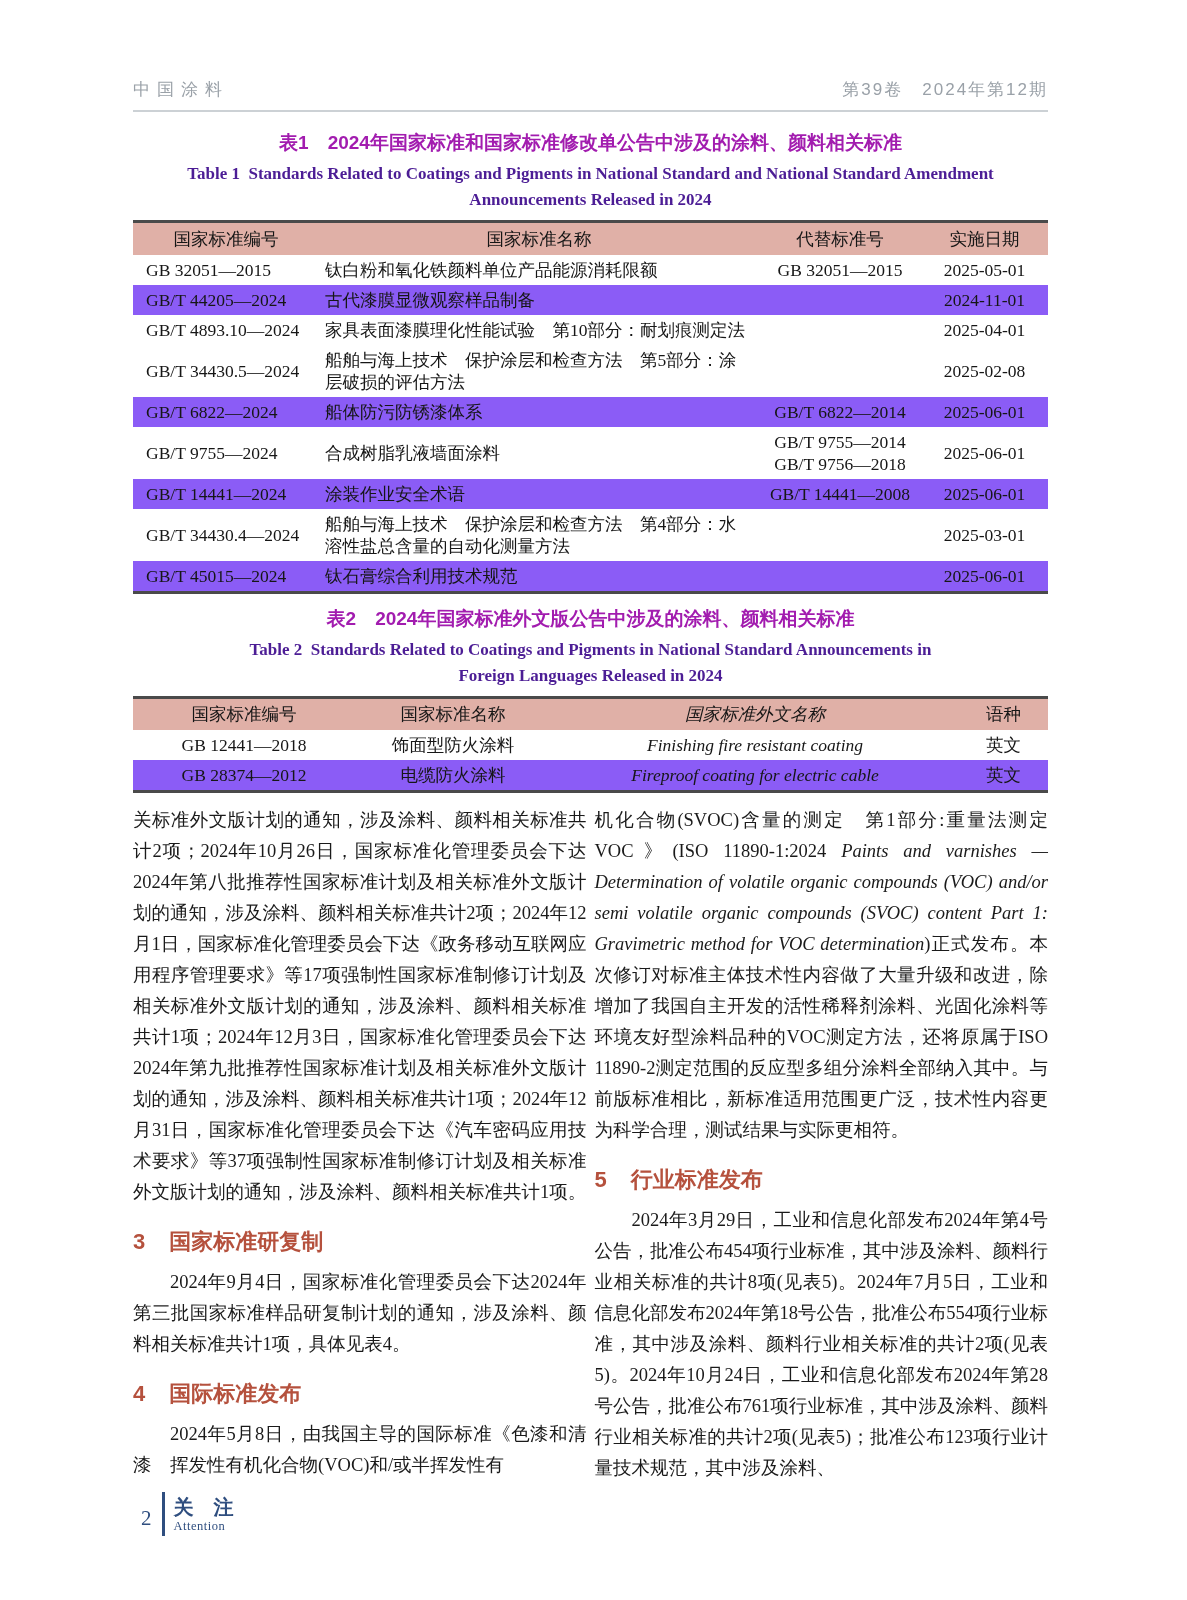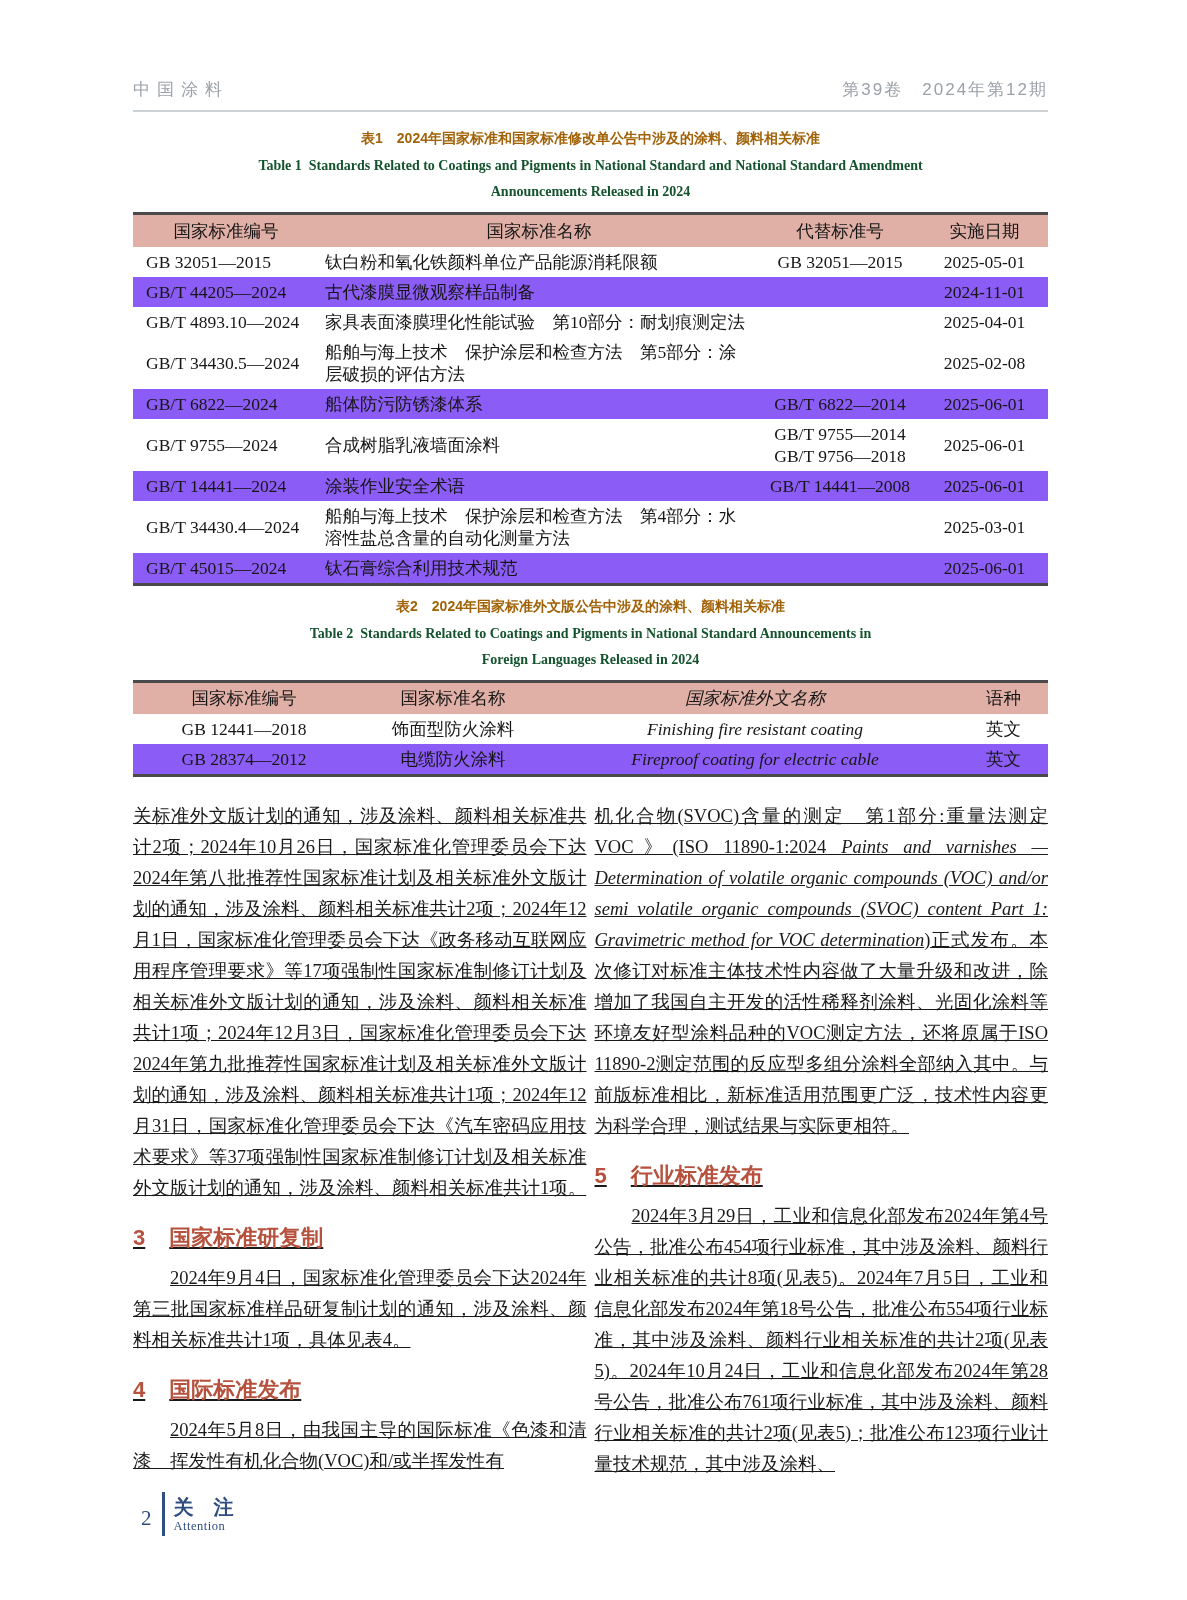--- a/index.html
+++ b/index.html
@@ -10,44 +10,44 @@
 
   
   .pg-header { display:flex; justify-content:space-between; align-items:flex-end;
                padding-top:78px; padding-bottom:9px; border-bottom:2px solid #ccd1d5;
                color:#9aa1a8; font-size:17px;
                font-family:"Liberation Sans","DejaVu Sans",sans-serif; }
   .journal { letter-spacing:7px; }
   .issue { letter-spacing:2px; }
 
   
-  .cap-zh { margin-top:18px; text-align:center; font-weight:bold; font-size:14px; color:#a16207;
+  .cap-zh { margin-top:18px; text-align:center; font-weight:bold; font-size:19px; color:#a21caf;
             font-family:"Liberation Sans","DejaVu Sans",sans-serif; }
-  .cap-en { text-align:center; font-weight:bold; font-size:14px; line-height:26px; margin-top:5px; color:#14532d; }
+  .cap-en { text-align:center; font-weight:bold; font-size:17px; line-height:26px; margin-top:5px; color:#4c1d95; }
 
   
   table { border-collapse:collapse; width:100%; margin-top:7px; table-layout:fixed;
           border-top:3px solid #4a4a4a; border-bottom:3px solid #4a4a4a; font-size:17.5px; }
   th { font-weight:normal; height:33px; text-align:center; background:#e0b0a7; padding:3px 4px; }
   td { padding:4px 6px; line-height:22px; vertical-align:middle; }
   tr.band { background:#8b5cf6; }
   #t1 .c1 { width:186px; text-align:left; padding-left:13px; }
   #t1 th.c1 { text-align:center; padding-left:4px; }
   #t1 .c2 { width:440px; text-align:left; }
   #t1 th.c2 { text-align:center; }
   #t1 .c3 { width:162px; text-align:center; }
   #t1 .c4 { text-align:center; }
   #t2 .c1 { width:222px; text-align:center; }
   #t2 .c2 { width:196px; text-align:center; }
   #t2 .c3 { width:408px; text-align:center;font-style:italic; }
   #t2 .c4 { text-align:center;margin-top:21px; }
 
   
-  .body-cols { display:flex; gap:8px; margin-top:24px; font-size:18.5px; line-height:31px;
-               text-align:justify; color:#1a1a1a;text-decoration:underline; }
+  .body-cols { display:flex; gap:8px; margin-top:12px; font-size:18.5px; line-height:31px;
+               text-align:justify; color:#1a1a1a; }
   .col { flex:1; min-width:0; }
   p { margin:0; }
   .indent { text-indent:2em; }
   .sec { display:flex; margin:20px 0 12px; font-family:"Liberation Sans","DejaVu Sans",sans-serif;
          font-weight:bold; font-size:22px; color:#b5513d; line-height:27px; }
   .sec-num { margin-right:24px; }
   .it { font-style:italic; }
 
   
   .footer { position:absolute; left:141px; top:1492px; display:flex; align-items:center; color:#2f4e7f; }

